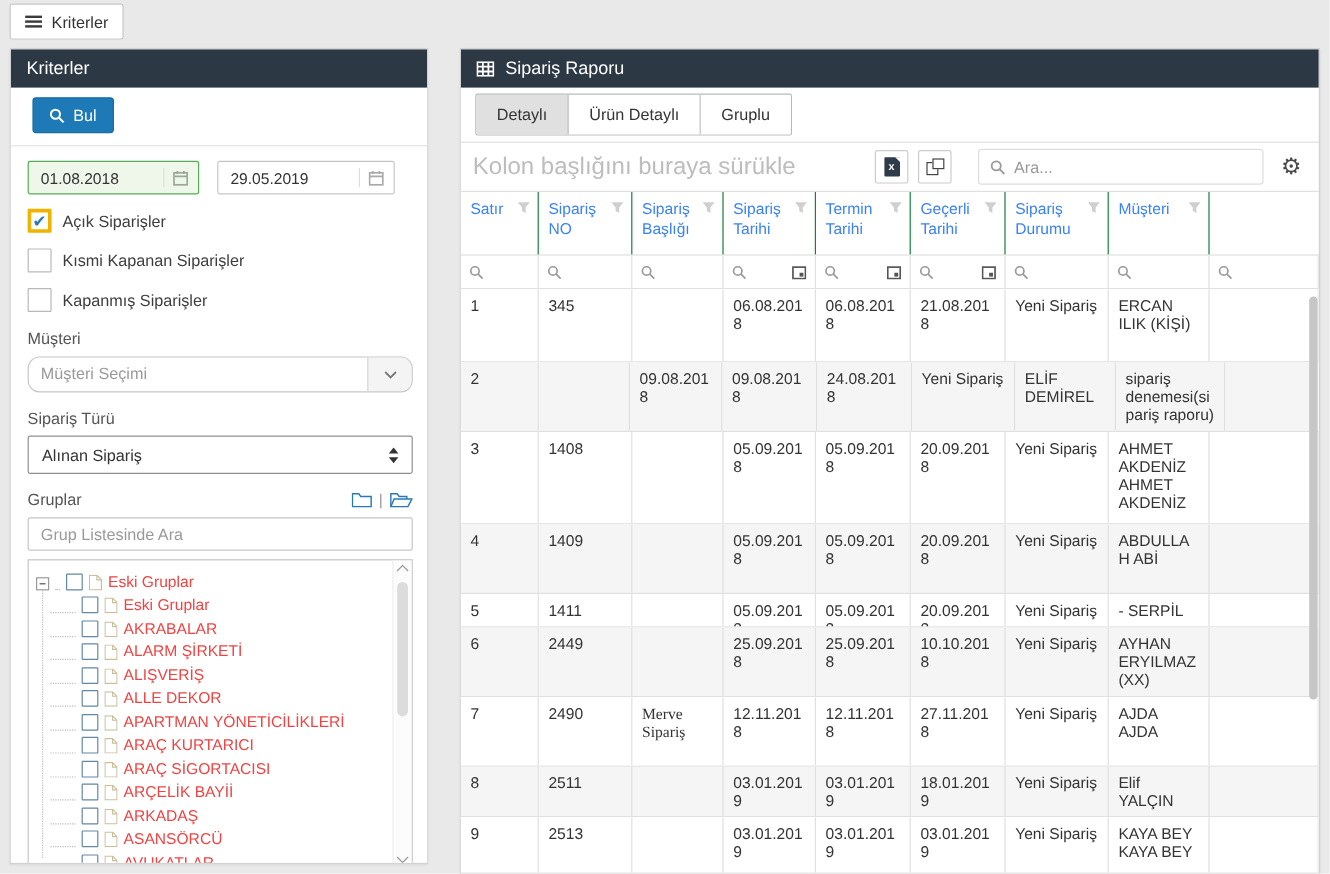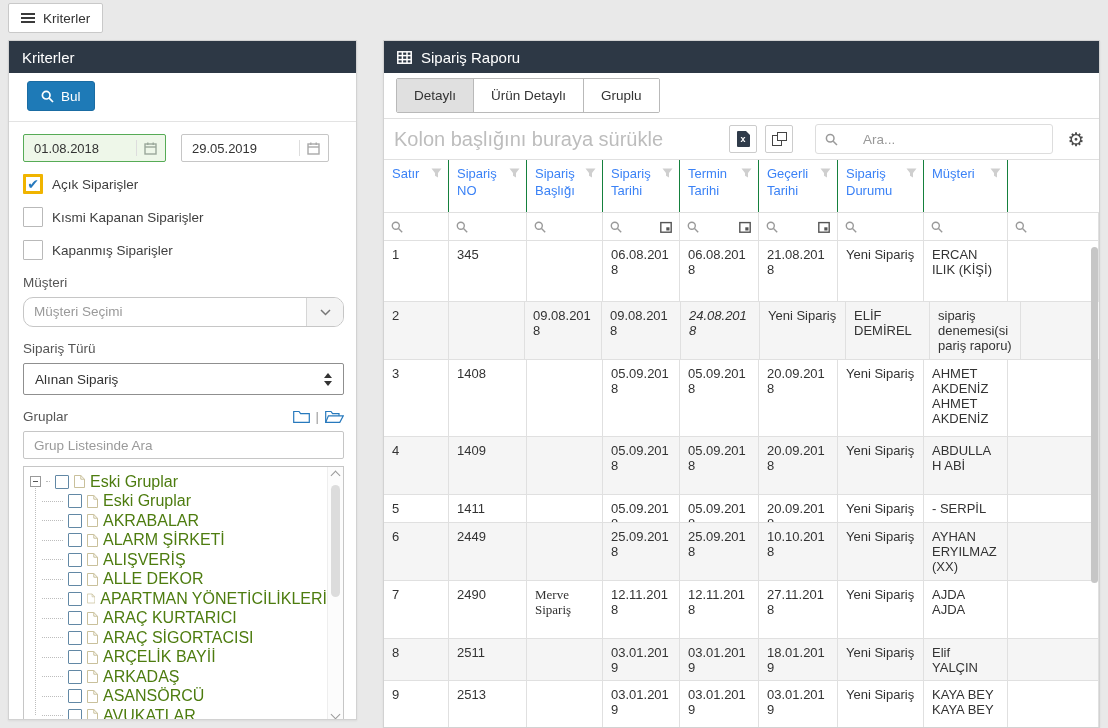--- a/index.html
+++ b/index.html
@@ -52,21 +52,21 @@
   .spinner .t-down { width:0; height:0; border-left:4px solid transparent; border-right:4px solid transparent; border-top:5px solid #333; }
   .groups-row { display:flex; align-items:center; margin:14px 0 7px; }
   .groups-row .field-label { margin:0; }
   .folder-icons { margin-left:auto; display:flex; align-items:center; gap:6px; color:#999; font-size:13px; }
   .search-input { height:28px; border:1px solid #c6c6c6; border-radius:2px; background:#fff; display:flex;
     align-items:center; padding:0 10px; font-size:13.5px; color:#9a9a9a; }
   
   .tree-box { margin-top:7px; border:1px solid #c6c6c6; height:273px; position:relative; overflow:hidden; background:#fff; }
   .tree-rows { position:absolute; left:6px; top:5px; right:16px; bottom:16px; overflow:hidden; }
   .tree-guide { position:absolute; left:11px; top:14px; height:234px; border-left:1px dotted #bdbdbd; }
-  .t-row { display:flex; align-items:center; height:19.5px; gap:5px; font-size:16px; color:#4d7c0f; white-space:nowrap; position:relative; }
+  .t-row { display:flex; align-items:flex-end; height:19.5px; gap:5px; font-size:13px; color:#ef4444; white-space:nowrap; position:relative; }
   .t-row.child { padding-left:12px; }
   .t-dash { width:21px; border-top:1px dotted #bdbdbd; flex:0 0 auto; }
   .t-dash.short { width:4px; }
   .expander { width:11px; height:11px; border:1px solid #9a9a9a; background:#fff; display:grid; place-items:center; flex:0 0 auto; cursor:pointer; }
   .expander i { display:block; width:5px; height:1px; background:#555; }
   .t-cb { width:14px; height:14px; border:1px solid #6288a5; background:#fff; border-radius:1px; flex:0 0 auto; cursor:pointer; }
   .t-label { cursor:pointer; }
   .tree-vscroll { position:absolute; top:0; right:0; bottom:15px; width:16px; background:#fcfcfc; border-left:1px solid #eee; }
   .tree-vscroll .arr { position:absolute; left:4px; }
   .tree-vscroll .thumb { position:absolute; left:3px; width:9px; top:18px; height:112px; background:#dcdcdc; border-radius:5px; }
@@ -85,21 +85,21 @@
     display:grid; place-items:center; cursor:pointer; }
   .excel-doc { width:13px; height:16px; background:#2f3b4a; border-radius:1px; position:relative;
     display:grid; place-items:center; }
   .excel-doc::before { content:""; position:absolute; top:0; right:0; border-top:4px solid #fff; border-left:4px solid transparent; }
   .excel-doc span { color:#fff; font-size:9px; font-weight:bold; line-height:1; }
   .chooser-ic { position:relative; width:15px; height:14px; }
   .chooser-ic i { position:absolute; border:1.4px solid #444; background:#fff; }
   .chooser-ic i:first-child { left:0; top:3px; width:10px; height:11px; }
   .chooser-ic i:last-child { left:5px; top:0; width:10px; height:9px; }
   .grid-search { width:238px; height:30px; border:1px solid #ddd; border-radius:3px; background:#fff;
-    display:flex; align-items:center; gap:25px; padding:0 9px; color:#999; font-size:13.5px; margin-left:14px; }
+    display:flex; align-items:center; gap:7px; padding:0 9px; color:#999; font-size:13.5px; margin-left:14px; }
   .gear-btn { width:26px; height:28px; background:none; border:none; display:grid; place-items:center;
     color:#4a4a4a; font-size:19px; cursor:pointer; margin-left:2px; }
 
   
   .grid-header-row { display:flex; border-top:1px solid #e0e0e0; border-bottom:1px solid #e0e0e0; height:54px; }
   .h-cell { position:relative; padding:6px 20px 6px 8px; font-size:13px; line-height:1.3; color:#3b82f6;
     border-right:1px solid #15803d; overflow:hidden; cursor:pointer; }
   .h-cell .funnel { position:absolute; top:8px; right:6px; }
   .grid-filter-row { display:flex; height:28px; border-bottom:1px solid #e0e0e0; }
   .f-cell { display:flex; align-items:center; justify-content:space-between; padding:0 7px;
@@ -497,21 +497,21 @@
         <div class="g-cell" style="width: 79px;">21.08.2018</div>
         <div class="g-cell" style="width: 86px;">Yeni Sipariş</div>
         <div class="g-cell" style="width: 84px;">ERCAN ILIK (KİŞİ)</div>
         <div class="g-cell" style="width: 91px;"></div>
       </div>
       <div class="g-row alt" style="height: 58px;">
         <div class="g-cell" style="width: 65px;">2</div>
         <div class="g-cell" style="width: 76px;"></div>
         <div class="g-cell" style="width: 77px;">09.08.2018</div>
         <div class="g-cell" style="width: 79px;">09.08.2018</div>
-        <div class="g-cell" style="width: 79px; font-style: italic;">24.08.2018</div>
+        <div class="g-cell" style="width: 79px;">24.08.2018</div>
         <div class="g-cell" style="width: 86px;">Yeni Sipariş</div>
         <div class="g-cell" style="width: 84px;">ELİF DEMİREL</div>
         <div class="g-cell" style="width: 91px;">sipariş denemesi(sipariş raporu)</div>
       </div>
       <div class="g-row" style="height: 77px;">
         <div class="g-cell" style="width: 65px;">3</div>
         <div class="g-cell" style="width: 78px;">1408</div>
         <div class="g-cell" style="width: 76px;"></div>
         <div class="g-cell" style="width: 77px;">05.09.2018</div>
         <div class="g-cell" style="width: 79px;">05.09.2018</div>

